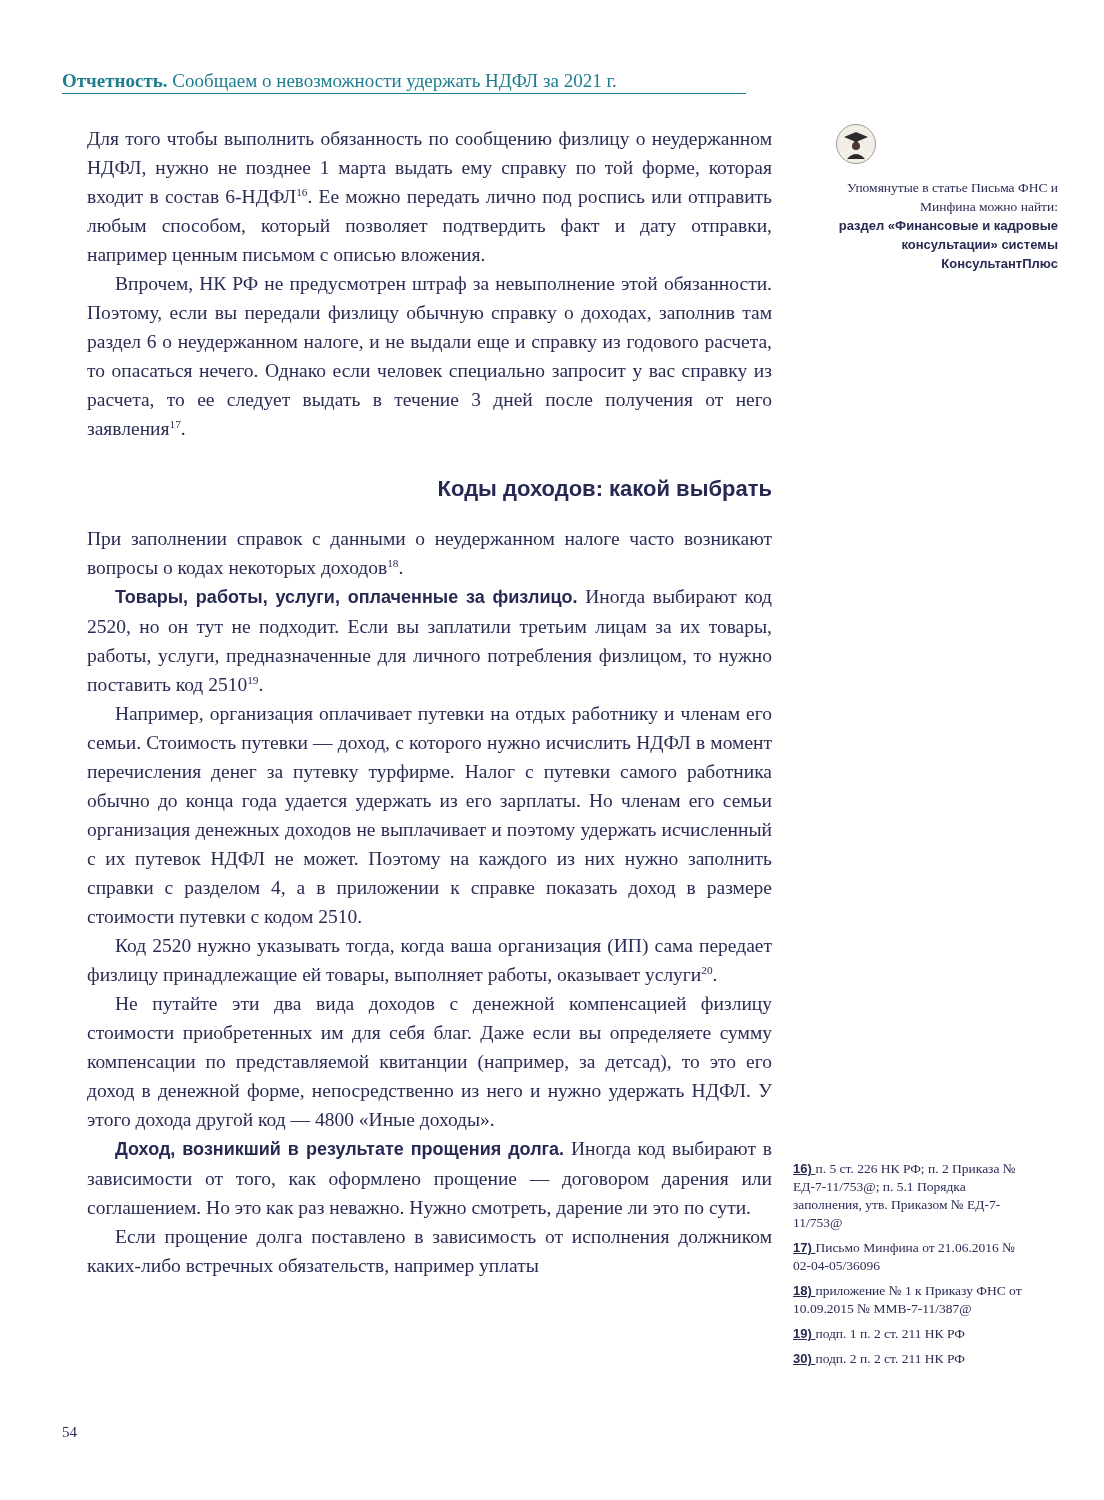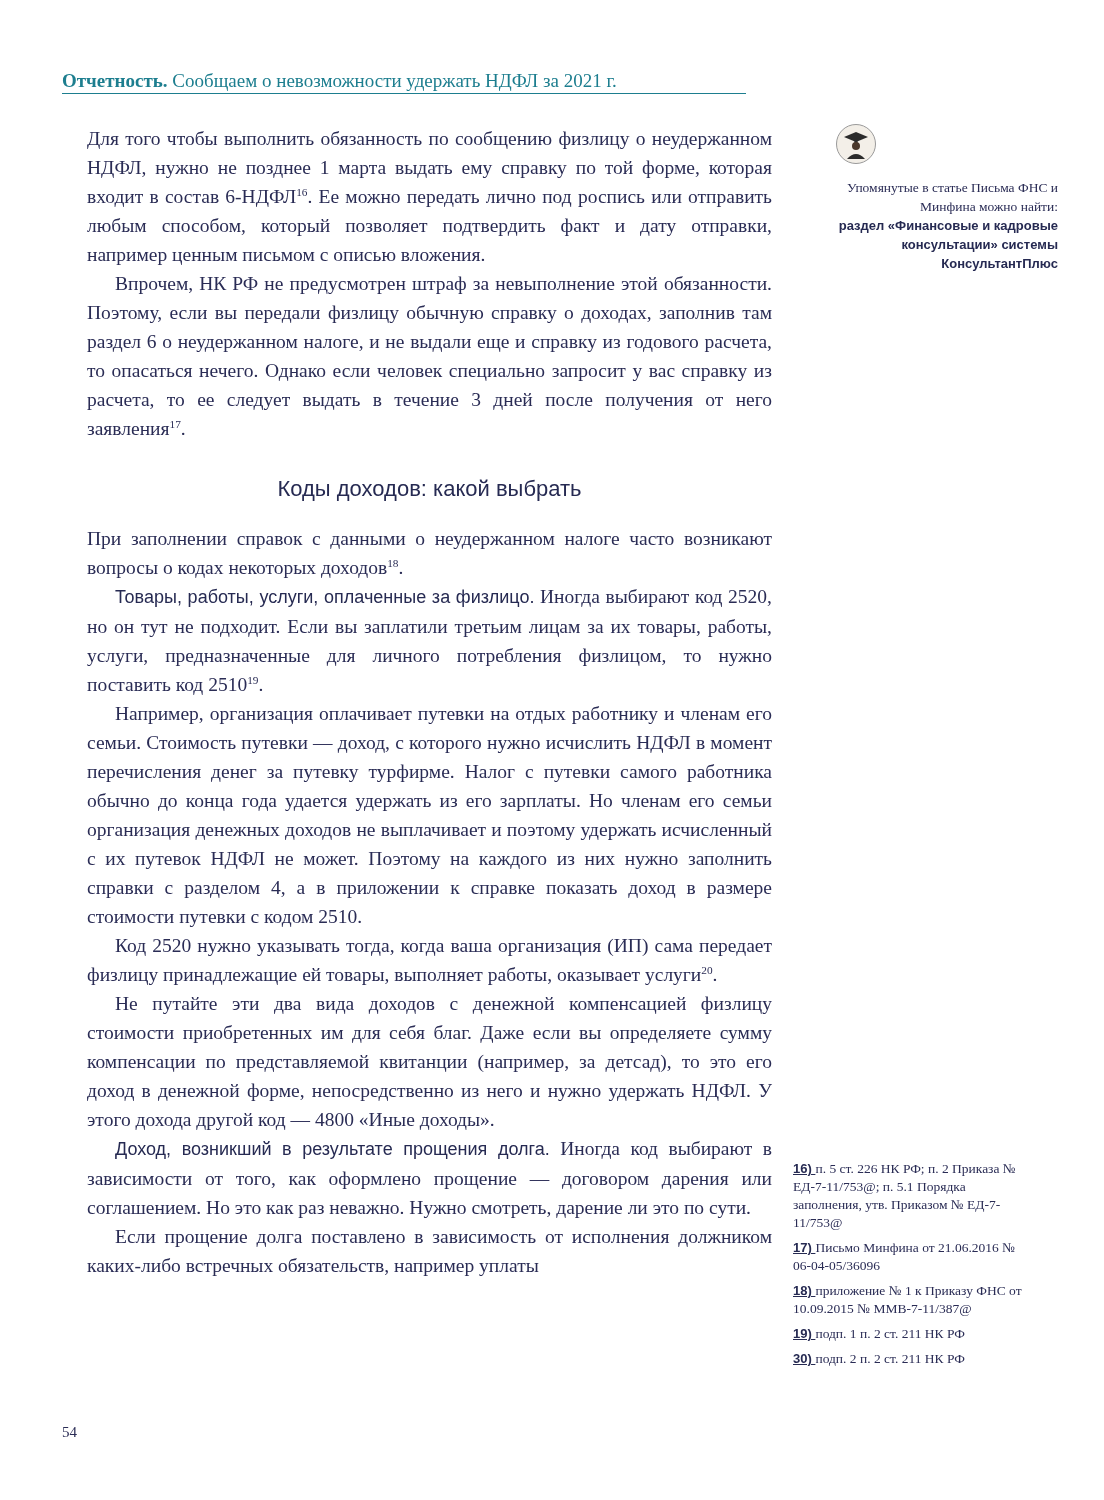--- a/index.html
+++ b/index.html
@@ -33,28 +33,28 @@
     text-align: justify;
     color: #2a2c55;
     margin-left: 25px;
   }
   .article p { margin: 0; }
   .article p.indent { text-indent: 28px; }
   .article h2 {
     font-family: "Liberation Sans", sans-serif;
     font-size: 22px;
     line-height: 26px;
-    font-weight: normal;
+    font-weight: bold;
     color: #262a52;
     margin: 33px 0 22px 0;
-    text-align: center;
+    text-align: right;
   }
   .article .lead {
     font-family: "Liberation Sans", sans-serif;
-    font-weight: normal;
+    font-weight: bold;
     font-size: 18px;
     color: #262a52;
   }
   .article sup {
     font-size: 0.58em;
     line-height: 0;
     vertical-align: super;
   }
 
   .sidebar {
@@ -142,19 +142,19 @@
     </svg>
   </div>
   <div class="sidebar-note">
     <span>Упомянутые в статье Письма ФНС и Минфина можно найти:</span>
     <span class="note-bold">раздел «Финансовые и кадровые консультации» системы КонсультантПлюс</span>
   </div>
 </div>
 
 <div class="footnotes">
     <div class="footnote"><span class="fn-num">16) </span><span>п. 5 ст. 226 НК РФ; п. 2 Приказа № ЕД-7-11/753@; п. 5.1 Порядка заполнения, утв. Приказом № ЕД-7-11/753@</span></div>
-    <div class="footnote"><span class="fn-num">17) </span><span>Письмо Минфина от 21.06.2016 № 06-04-05/36096</span></div>
+    <div class="footnote"><span class="fn-num">17) </span><span>Письмо Минфина от 21.06.2016 № 02-04-05/36096</span></div>
     <div class="footnote"><span class="fn-num">18) </span><span>приложение № 1 к Приказу ФНС от 10.09.2015 № ММВ-7-11/387@</span></div>
     <div class="footnote"><span class="fn-num">19) </span><span>подп. 1 п. 2 ст. 211 НК РФ</span></div>
     <div class="footnote"><span class="fn-num">30) </span><span>подп. 2 п. 2 ст. 211 НК РФ</span></div>
   </div>
 
 <div class="page-number">54</div>
 
 </body></html>

